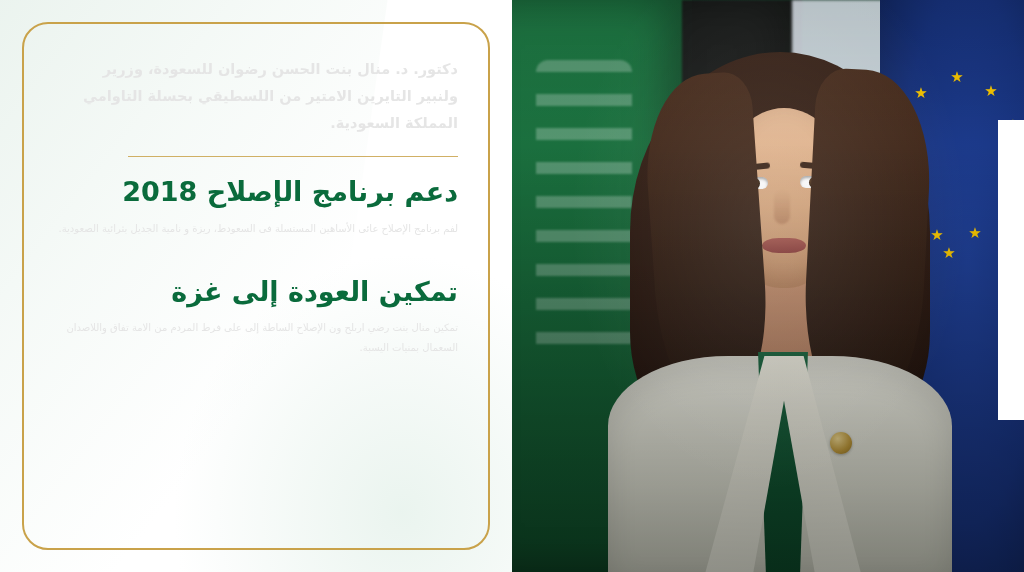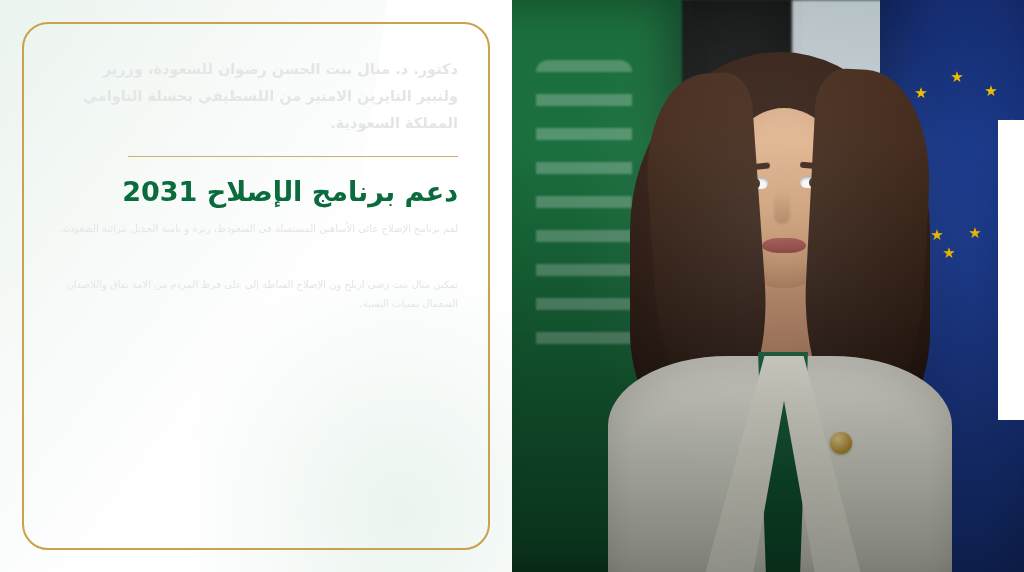--- a/index.html
+++ b/index.html
@@ -293,24 +293,25 @@
   <div class="gold-frame"></div>
   <div class="frame-mask"></div>
 
   <div class="content">
 
     <p class="intro">دكتور. د. منال بنت الحسن رضوان للسعودة، وزرير ولنبير التايرين الامتير من اللسطيقي بحسلة التاوامي المملكة السعودية.</p>
 
     <div class="divider"></div>
 
     <div class="section">
-      <h2 class="s-title">دعم برنامج الإصلاح 2031</h2>
+      <h2 class="s-title">دعم برنامج الإصلاح 2018</h2>
       <p class="s-body">لفم برنامج الإصلاح عائى الأساهين المستسلة فى السعودط، ريزة و نامية الجديل بثرائية الصعودية.</p>
     </div>
 
     <div class="gap"></div>
 
     <div class="section">
+      <h2 class="s-title">تمكين العودة إلى غزة</h2>
       <p class="s-body">تمكين منال بنت رضي ارىلح ون الإصلاح الساطة إلى على فرط المردم من الامة تفاق واللاصدان السعمال بمنيات اليسبة.</p>
     </div>
 
   </div>
 </div>
 
 </body></html>

